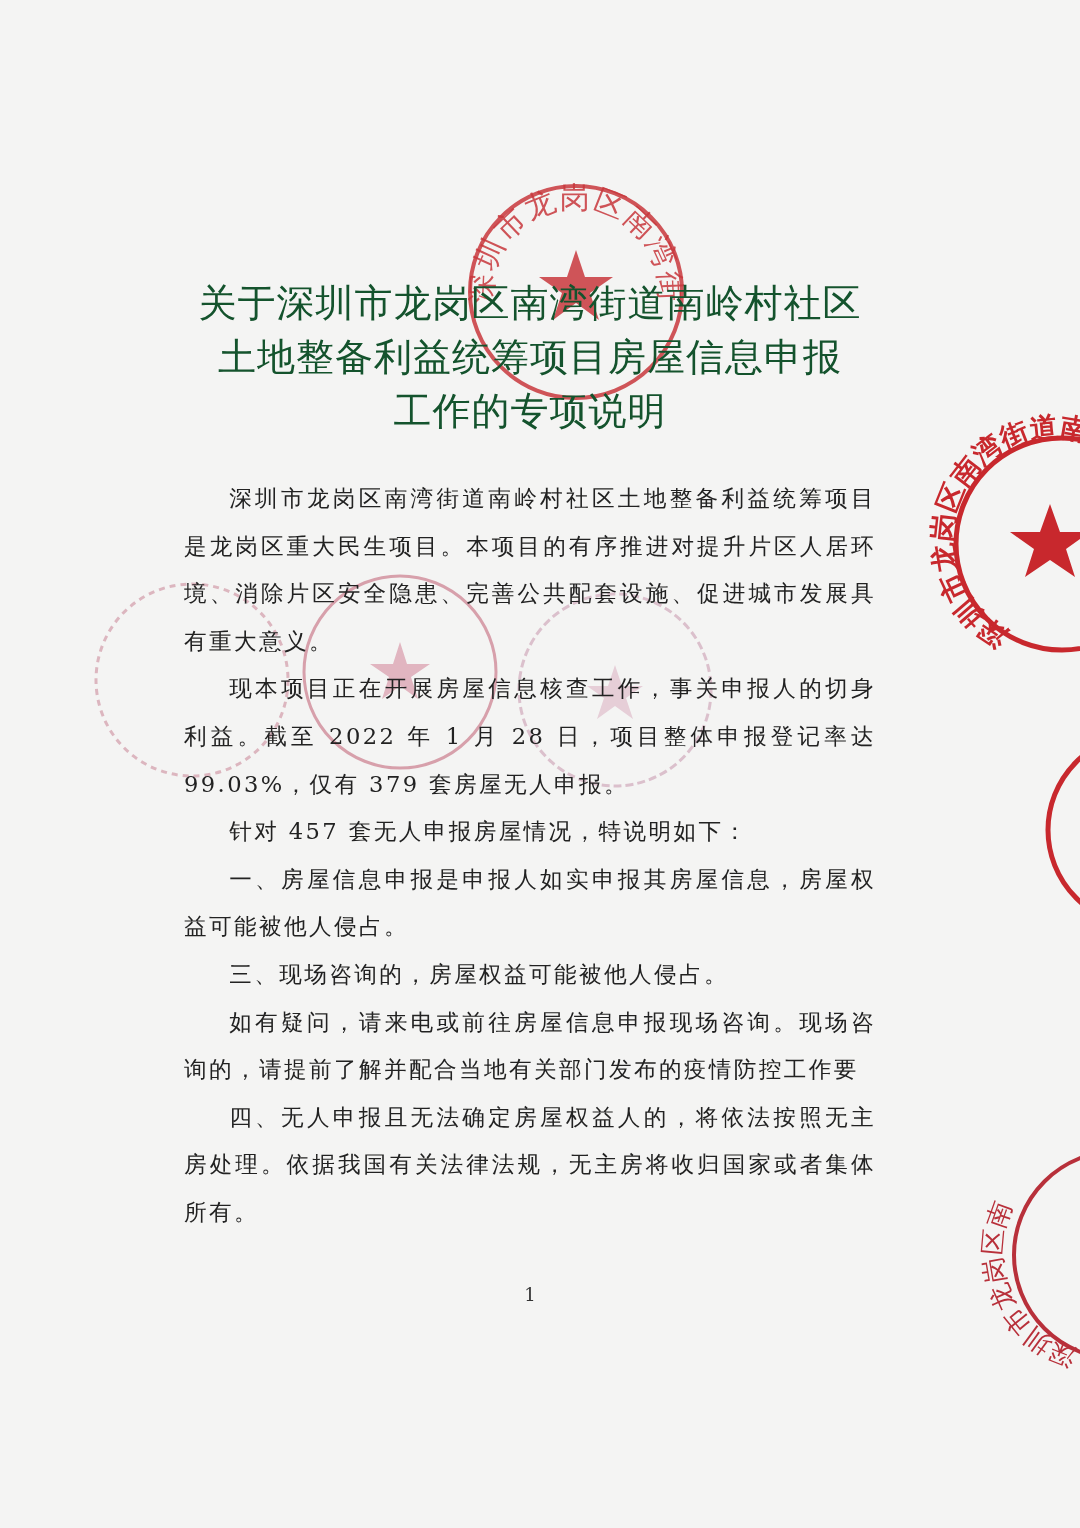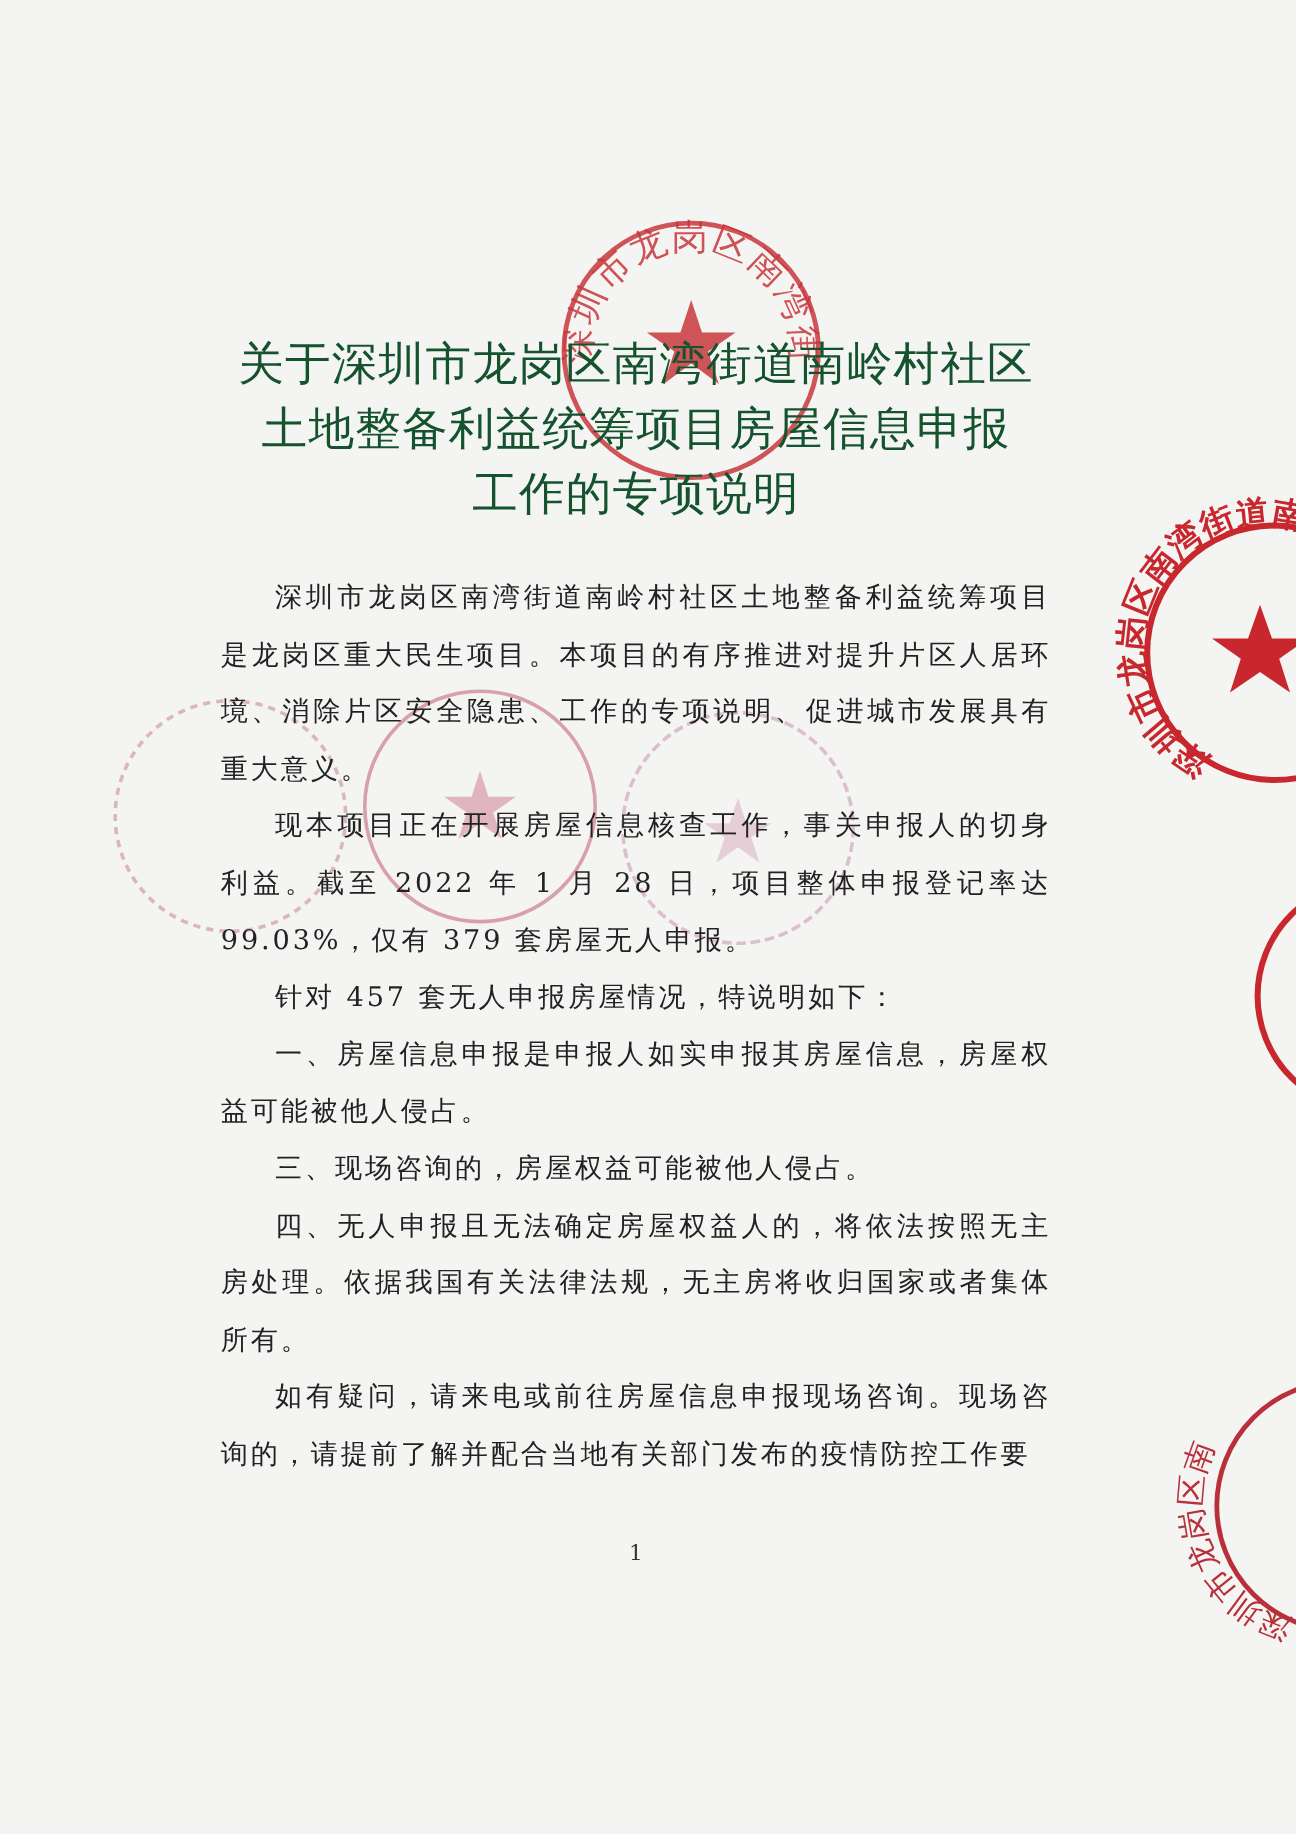--- a/index.html
+++ b/index.html
@@ -87,23 +87,23 @@
     </svg>
   </div>
 
   <div class="title">
     <div>关于深圳市龙岗区南湾街道南岭村社区</div>
     <div>土地整备利益统筹项目房屋信息申报</div>
     <div>工作的专项说明</div>
   </div>
 
   <div class="body">
-    <p>深圳市龙岗区南湾街道南岭村社区土地整备利益统筹项目是龙岗区重大民生项目。本项目的有序推进对提升片区人居环境、消除片区安全隐患、工作的专项说明、促进城市发展具有重大意义。</p>
+    <p>深圳市龙岗区南湾街道南岭村社区土地整备利益统筹项目是龙岗区重大民生项目。本项目的有序推进对提升片区人居环境、消除片区安全隐患、完善公共配套设施、促进城市发展具有重大意义。</p>
     <p>现本项目正在开展房屋信息核查工作，事关申报人的切身利益。截至 2022 年 1 月 28 日，项目整体申报登记率达 99.03%，仅有 379 套房屋无人申报。</p>
     <p>针对 457 套无人申报房屋情况，特说明如下：</p>
     <p>一、房屋信息申报是申报人如实申报其房屋信息，房屋权益可能被他人侵占。</p>
     <p>三、现场咨询的，房屋权益可能被他人侵占。</p>
+    <p>如有疑问，请来电或前往房屋信息申报现场咨询。现场咨询的，请提前了解并配合当地有关部门发布的疫情防控工作要</p>
     <p>四、无人申报且无法确定房屋权益人的，将依法按照无主房处理。依据我国有关法律法规，无主房将收归国家或者集体所有。</p>
-    <p>如有疑问，请来电或前往房屋信息申报现场咨询。现场咨询的，请提前了解并配合当地有关部门发布的疫情防控工作要</p>
   </div>
 
   <div class="pagenum">1</div>
 </div>
 
 </body></html>

